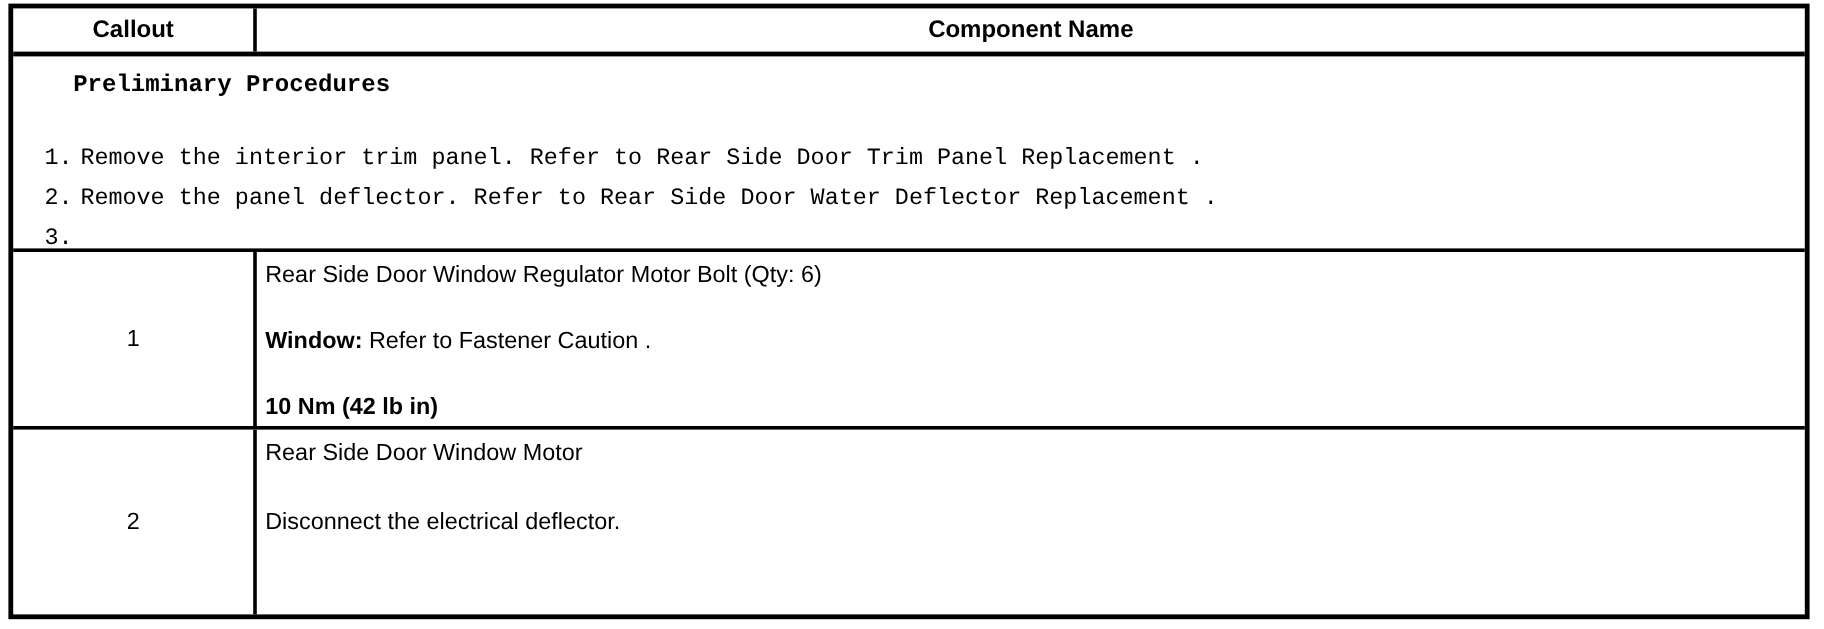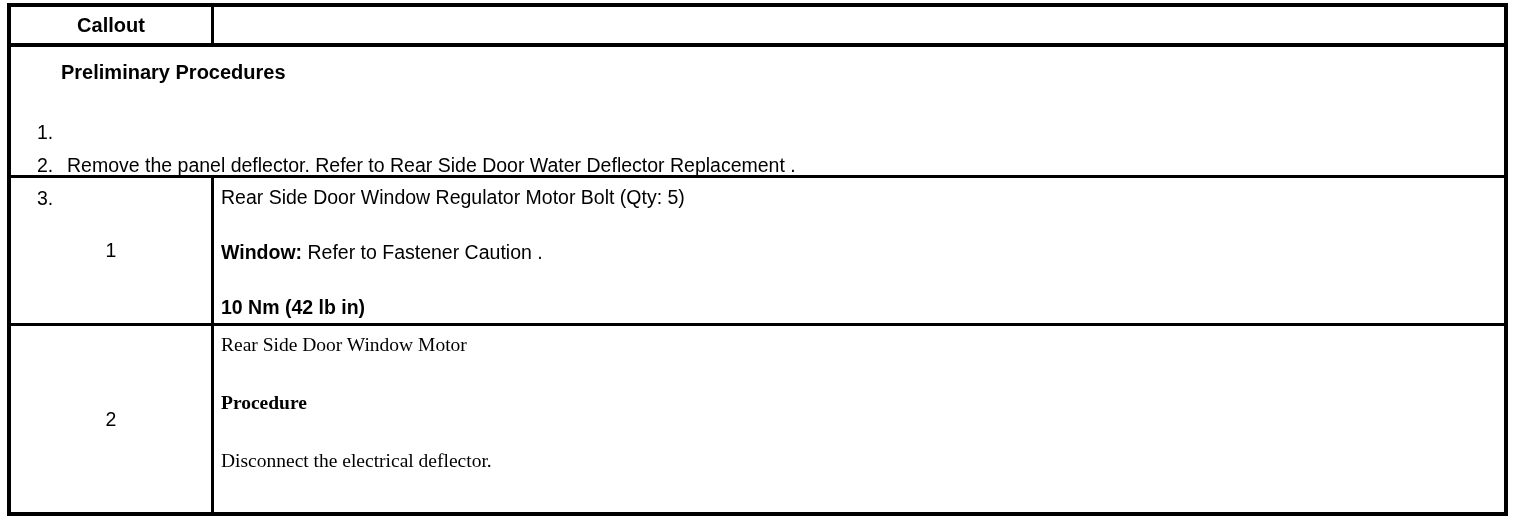--- a/index.html
+++ b/index.html
@@ -42,25 +42,26 @@
   .header-cell {
     display: flex;
     align-items: center;
     justify-content: center;
     font-weight: bold;
     font-size: 20px;
   }
 
   
   .prelim-row {
-    height: 131px;
+    height: 163px;
     flex: none;
     border-bottom: 3px solid #000000;
     display: block;
     padding-top: 13px;
+    font-family: Liberation Mono, monospace;
   }
   .prelim-title {
     margin-left: 50px;
     font-weight: bold;
     font-size: 20px;
     line-height: 24px;
   }
   .prelim-steps { margin-top: 32px; }
   .step {
     display: flex;
@@ -86,61 +87,64 @@
     align-items: center;
     justify-content: center;
   }
   .content-cell {
     padding: 7px 10px 0 7px;
   }
   .content-cell p {
     margin: 0 0 31px 0;
     line-height: 24px;
   }
-  .body-row-2 .content-cell p { margin-bottom: 34px; font-family: Liberation Serif, serif; }
+  .body-row-2 .content-cell p { margin-bottom: 34px; }
   .bold { font-weight: bold; }
 </style>
 </head>
 <body>
 
 <div class="doc-table">
 
   <div class="row header-row">
     <div class="callout-col header-cell">
       <span>Callout</span>
     </div>
+    <div class="name-col header-cell">
+      <span>Component Name</span>
+    </div>
   </div>
 
   <div class="prelim-row">
     <div class="prelim-title">Preliminary Procedures</div>
     <div class="prelim-steps">
       <div class="step">
         <span class="step-num">1.</span>
+        <span class="step-text">Remove the interior trim panel. Refer to Rear Side Door Trim Panel Replacement .</span>
       </div>
       <div class="step">
         <span class="step-num">2.</span>
         <span class="step-text">Remove the panel deflector. Refer to Rear Side Door Water Deflector Replacement .</span>
       </div>
       <div class="step">
         <span class="step-num">3.</span>
       </div>
     </div>
   </div>
 
   <div class="row body-row-1">
     <div class="callout-col callout-cell">1</div>
     <div class="name-col content-cell">
-      <p>Rear Side Door Window Regulator Motor Bolt (Qty: 5)</p>
+      <p>Rear Side Door Window Regulator Motor Bolt (Qty: 6)</p>
       <p><span class="bold">Window:</span><span> Refer to Fastener Caution .</span></p>
       <p class="bold">10 Nm (42 lb in)</p>
     </div>
   </div>
 
   <div class="row body-row-2">
     <div class="callout-col callout-cell">2</div>
     <div class="name-col content-cell">
       <p>Rear Side Door Window Motor</p>
-      <p class="bold">Procedure</p>
       <p>Disconnect the electrical deflector.</p>
     </div>
   </div>
 
 </div>
 
 </body></html>

